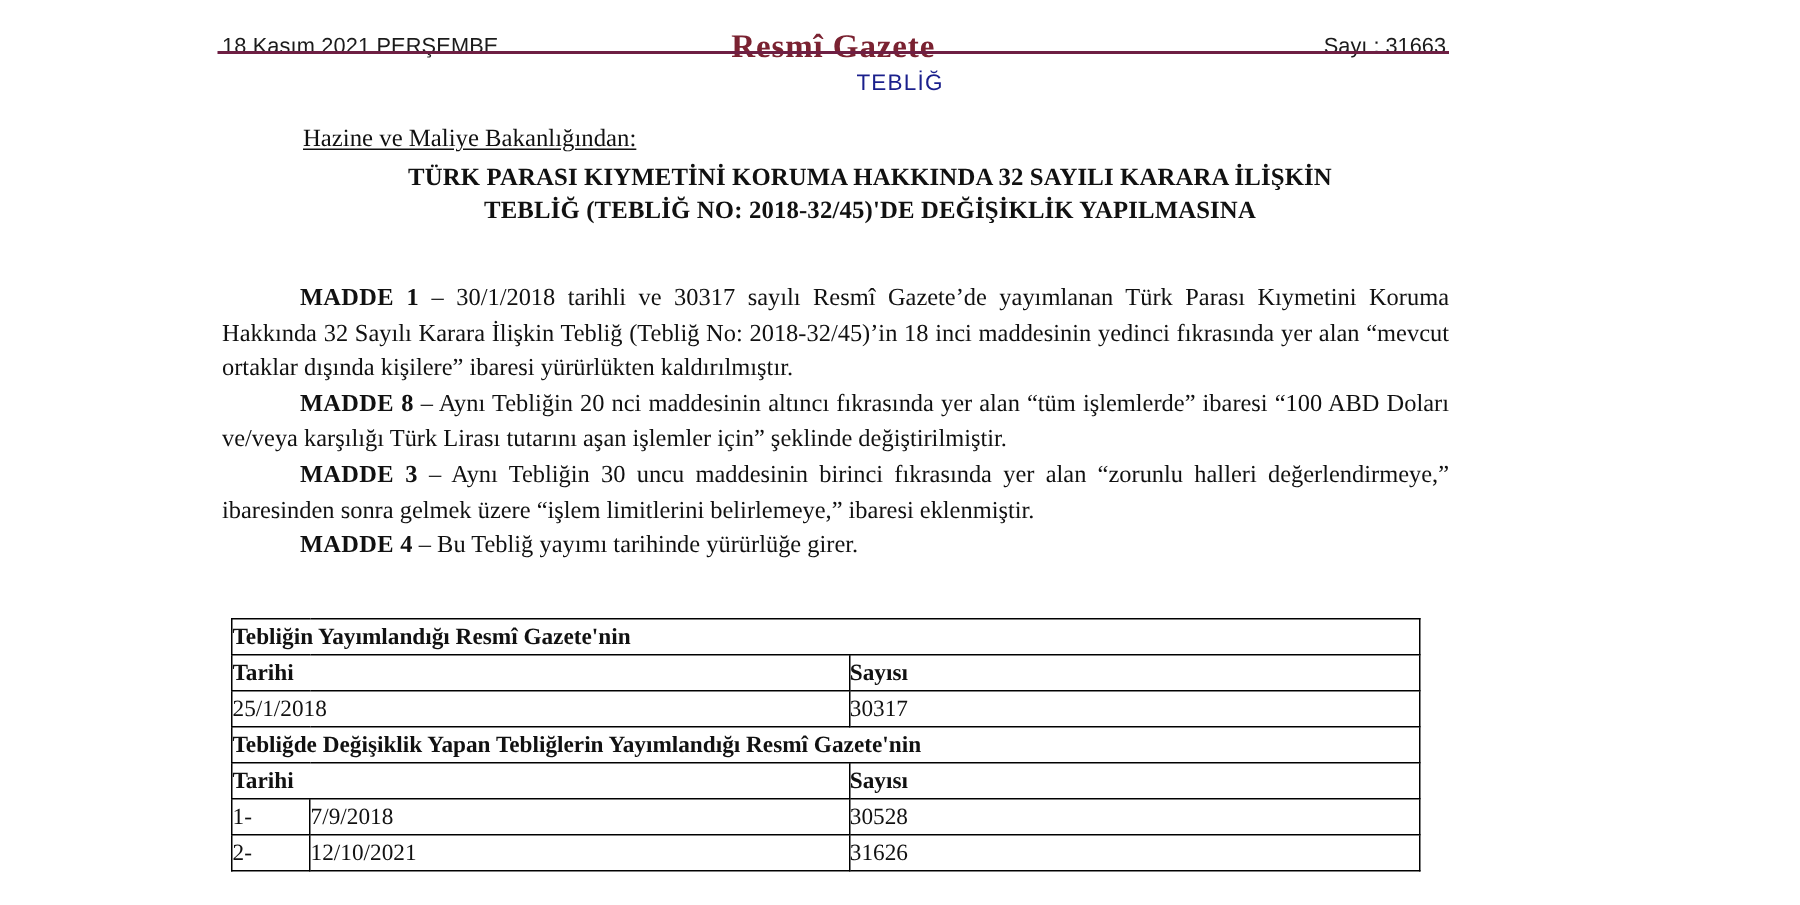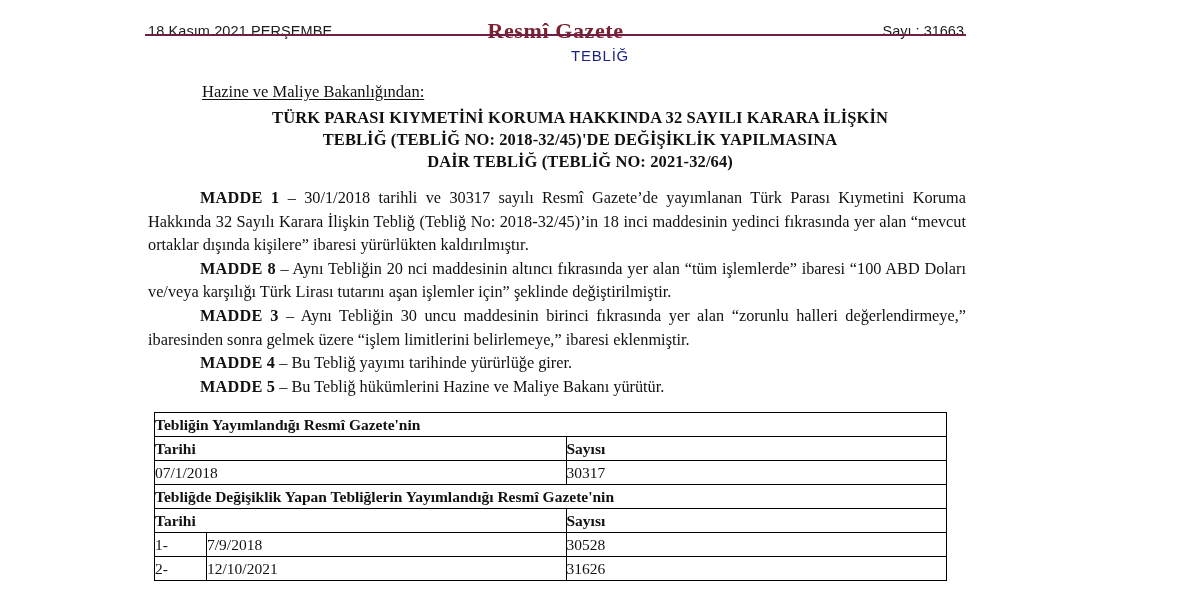--- a/index.html
+++ b/index.html
@@ -168,57 +168,53 @@
   </div>
   <div class="masthead-rule" style="background: rgb(110, 31, 67);"></div>
 
   <div class="section-label" style="color: rgb(26, 31, 140);">TEBLİĞ</div>
 
   <div class="authority">Hazine ve Maliye Bakanlığından:</div>
 
   <div class="doc-title">
     <div>TÜRK PARASI KIYMETİNİ KORUMA HAKKINDA 32 SAYILI KARARA İLİŞKİN</div>
     <div>TEBLİĞ (TEBLİĞ NO: 2018-32/45)'DE DEĞİŞİKLİK YAPILMASINA</div>
-    <div>DAİR TEBLİĞ (TEBLİĞ NO: 2021-32/64)</div>
   </div>
 
   <div class="body-text">
     <p>
       <span class="madde">MADDE 1</span><span> – 30/1/2018 tarihli ve 30317 sayılı Resmî Gazete’de yayımlanan Türk Parası Kıymetini Koruma Hakkında 32 Sayılı Karara İlişkin Tebliğ (Tebliğ No: 2018-32/45)’in 18 inci maddesinin yedinci fıkrasında yer alan “mevcut ortaklar dışında kişilere” ibaresi yürürlükten kaldırılmıştır.</span>
     </p>
     <p>
       <span class="madde">MADDE 8</span><span> – Aynı Tebliğin 20 nci maddesinin altıncı fıkrasında yer alan “tüm işlemlerde” ibaresi “100 ABD Doları ve/veya karşılığı Türk Lirası tutarını aşan işlemler için” şeklinde değiştirilmiştir.</span>
     </p>
     <p>
       <span class="madde">MADDE 3</span><span> – Aynı Tebliğin 30 uncu maddesinin birinci fıkrasında yer alan “zorunlu halleri değerlendirmeye,” ibaresinden sonra gelmek üzere “işlem limitlerini belirlemeye,” ibaresi eklenmiştir.</span>
     </p>
     <p>
       <span class="madde">MADDE 4</span><span> – Bu Tebliğ yayımı tarihinde yürürlüğe girer.</span>
-    </p>
-    <p>
-      <span class="madde">MADDE 5</span><span> – Bu Tebliğ hükümlerini Hazine ve Maliye Bakanı yürütür.</span>
     </p>
   </div>
 
   <table class="gazette-table">
     <colgroup>
       <col class="col-idx">
       <col class="col-date">
       <col class="col-num">
     </colgroup>
     <tbody>
       <tr>
         <td class="h cell-tall" colspan="3">Tebliğin Yayımlandığı Resmî Gazete'nin</td>
       </tr>
       <tr>
         <td class="h" colspan="2">Tarihi</td>
         <td class="h">Sayısı</td>
       </tr>
       <tr>
-        <td colspan="2">07/1/2018</td>
+        <td colspan="2">25/1/2018</td>
         <td>30317</td>
       </tr>
       <tr>
         <td class="h cell-tall" colspan="3">Tebliğde Değişiklik Yapan Tebliğlerin Yayımlandığı Resmî Gazete'nin</td>
       </tr>
       <tr>
         <td class="h" colspan="2">Tarihi</td>
         <td class="h">Sayısı</td>
       </tr>
       <tr>

